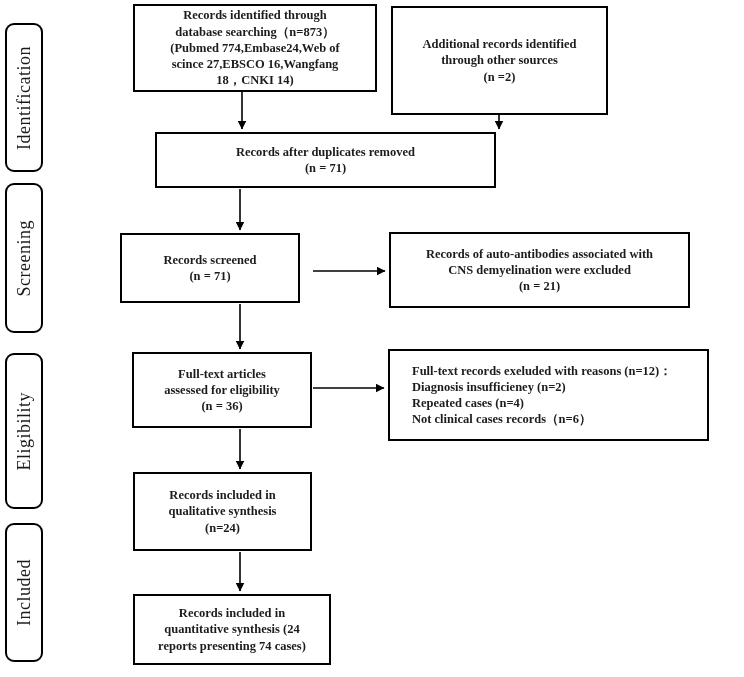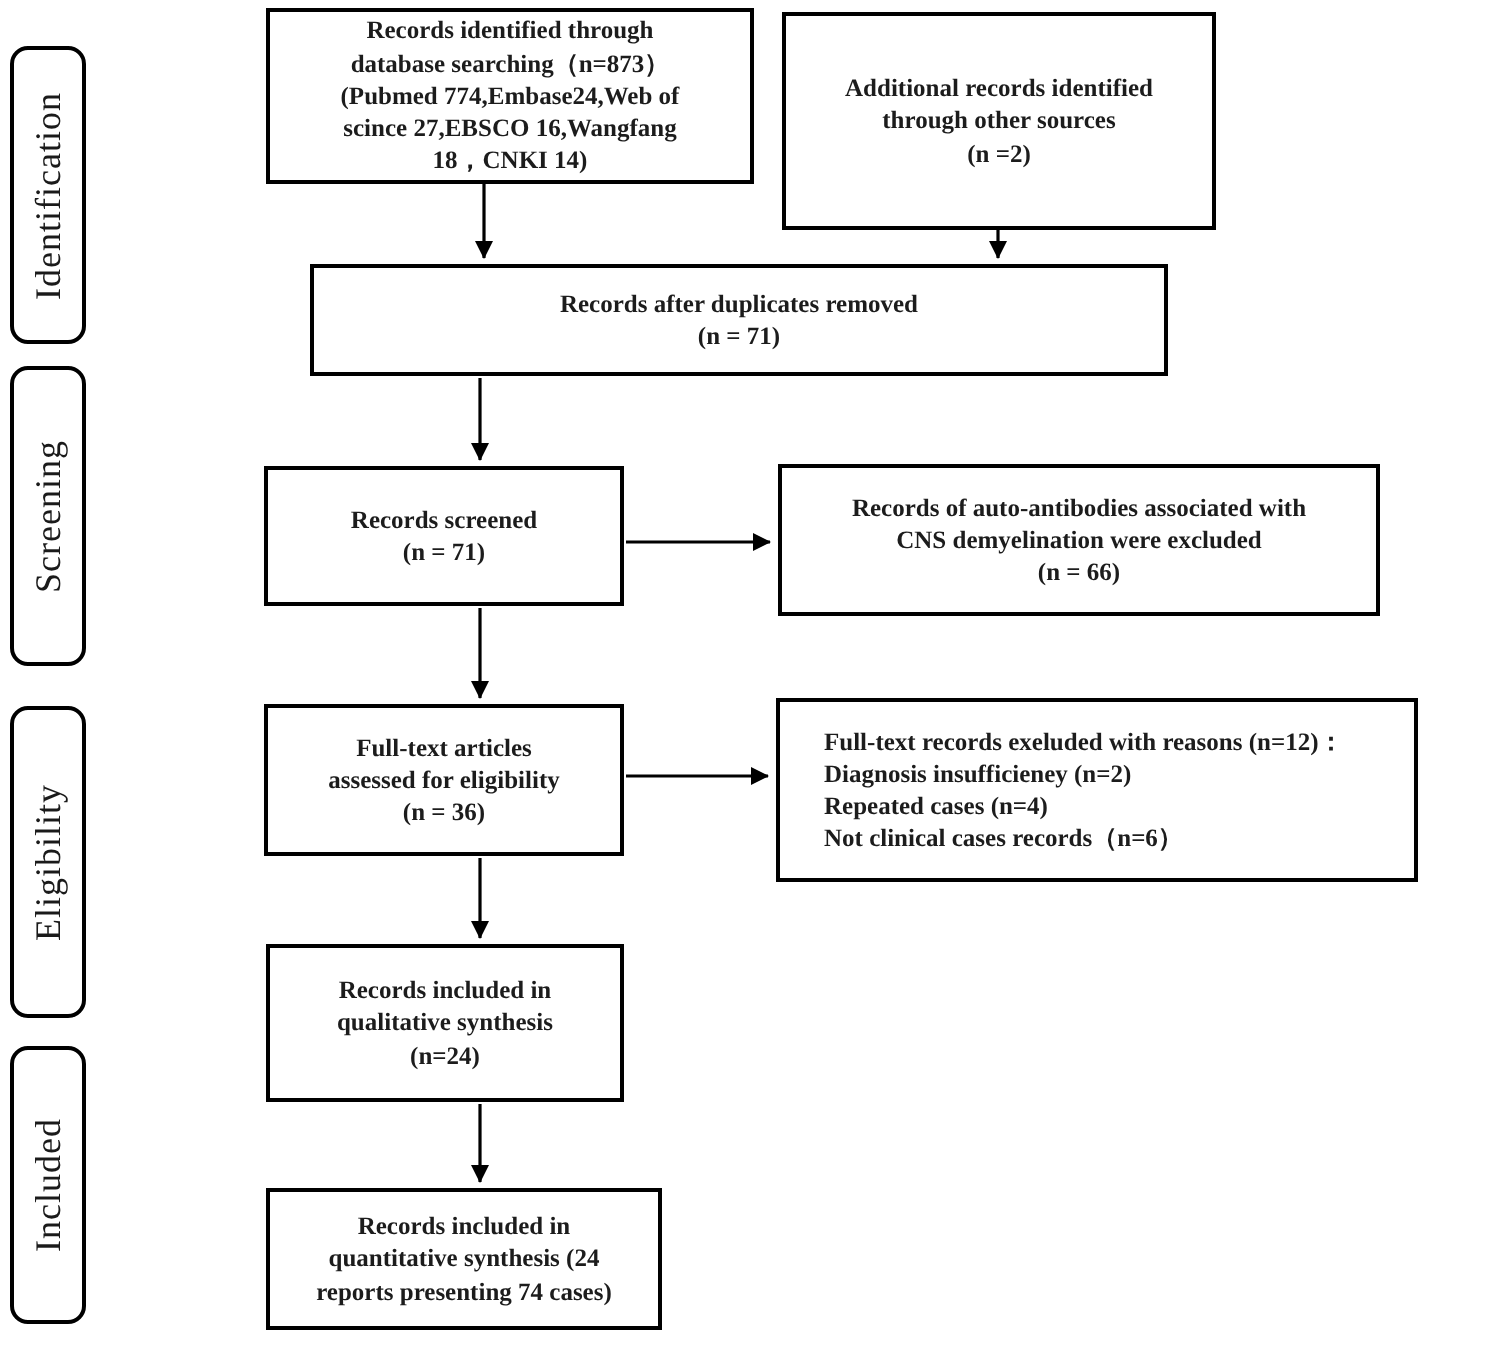--- a/index.html
+++ b/index.html
@@ -47,22 +47,22 @@
     color:#1c1c1c;
   }
   .fbox.left-align{justify-content:flex-start;text-align:left;padding-left:22px;}
   
   #stage-identification{left:5px;top:23px;width:38px;height:149px;}
   #stage-screening{left:5px;top:183px;width:38px;height:150px;}
   #stage-eligibility{left:5px;top:353px;width:38px;height:156px;}
   #stage-included{left:5px;top:523px;width:38px;height:139px;}
   #box-identified{left:133px;top:4px;width:244px;height:88px;}
   #box-other-sources{left:391px;top:6px;width:217px;height:109px;}
-  #box-after-duplicates{left:155px;top:132px;width:429px;height:56px;}
-  #box-screened{left:132px;top:233px;width:180px;height:70px;}
+  #box-after-duplicates{left:155px;top:132px;width:341px;height:56px;}
+  #box-screened{left:120px;top:233px;width:180px;height:70px;}
   #box-excluded-screening{left:389px;top:232px;width:301px;height:76px;}
   #box-fulltext{left:132px;top:352px;width:180px;height:76px;}
   #box-excluded-fulltext{left:388px;top:349px;width:321px;height:92px;}
   #box-qualitative{left:133px;top:472px;width:179px;height:79px;}
   #box-quantitative{left:133px;top:594px;width:198px;height:71px;}
 </style>
 </head>
 <body>
 
 <div class="canvas">
@@ -112,21 +112,21 @@
     <span class="btext">Records after duplicates removed
 (n = 71)</span>
   </div>
   <div class="fbox" id="box-screened">
     <span class="btext">Records screened
 (n = 71)</span>
   </div>
   <div class="fbox" id="box-excluded-screening">
     <span class="btext">Records of auto-antibodies associated with
 CNS demyelination were excluded
-(n = 66)</span>
+(n = 21)</span>
   </div>
   <div class="fbox" id="box-fulltext">
     <span class="btext">Full-text articles
 assessed for eligibility
 (n = 36)</span>
   </div>
   <div class="fbox left-align" id="box-excluded-fulltext">
     <span class="btext">Full-text records exeluded with reasons (n=12)：
 Diagnosis insufficieney (n=2)
 Repeated cases (n=4)

